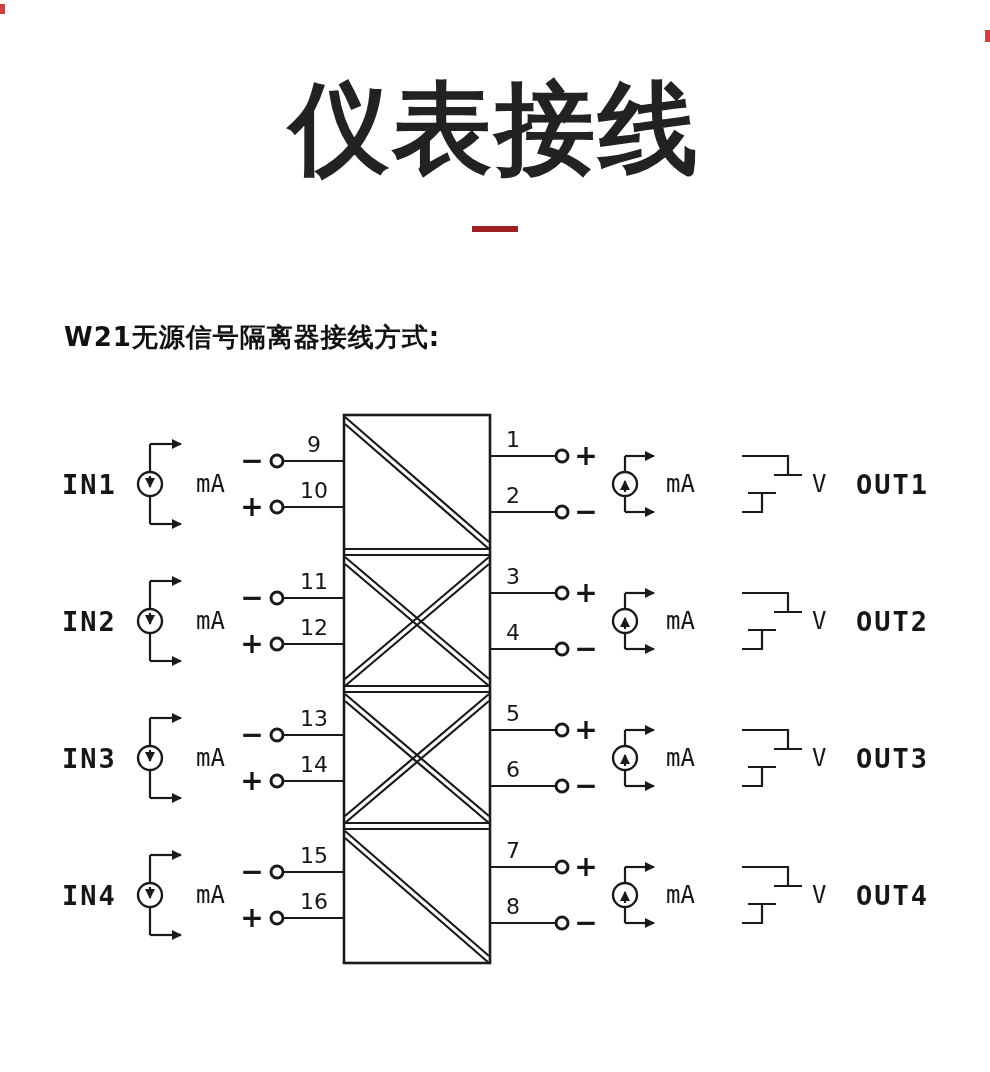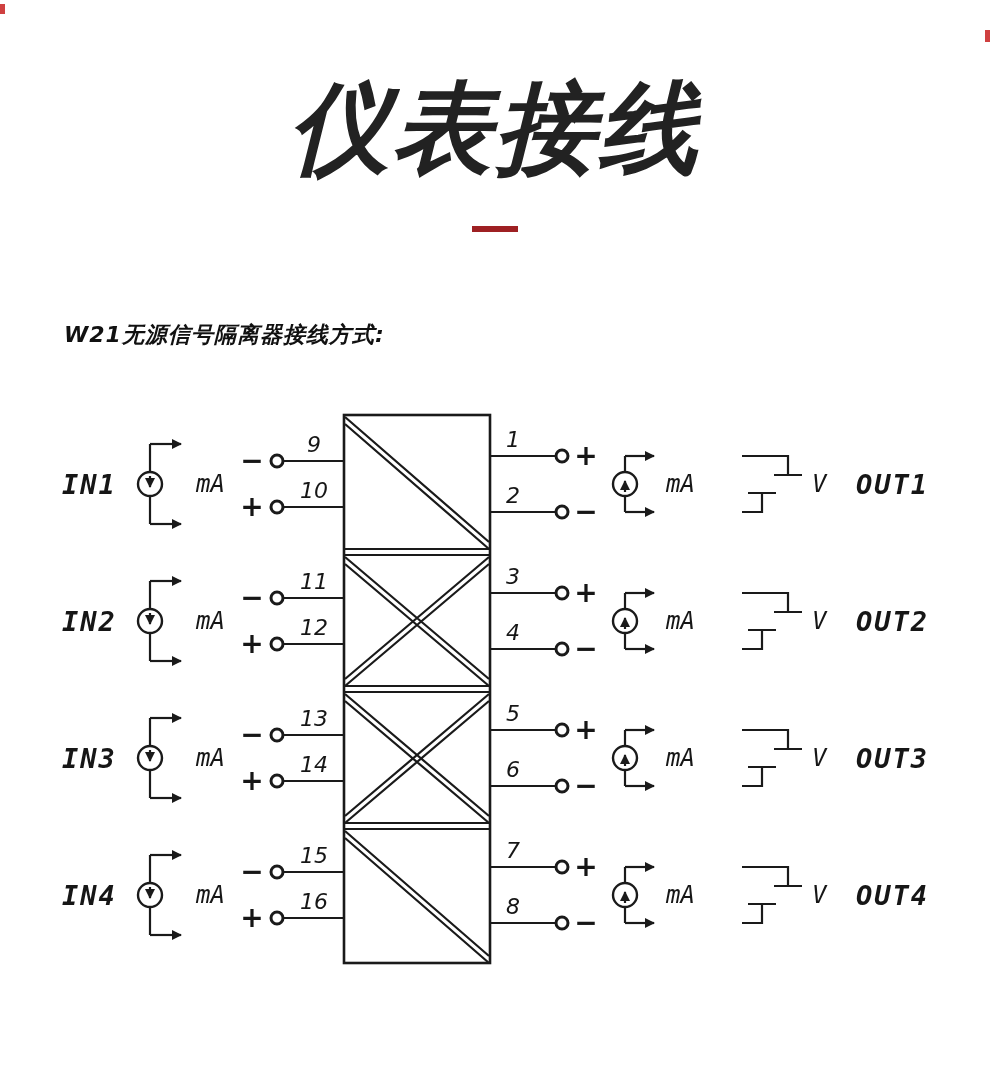--- a/index.html
+++ b/index.html
@@ -1,27 +1,27 @@
 <!DOCTYPE html>
 <html><head>
 <meta charset="utf-8">
 <style>
   html,body{margin:0;padding:0;background:#ffffff;}
   .page{
     position:relative;width:990px;height:1072px;background:#ffffff;overflow:hidden;
-    font-family:"DejaVu Sans",sans-serif;color:#1c1c1c;font-style:italic;
+    font-family:"DejaVu Sans",sans-serif;color:#1c1c1c;
   }
   .title{
     position:absolute;top:76px;left:0;width:100%;text-align:center;
     font-size:100px;font-weight:900;letter-spacing:3px;line-height:1.05;color:#222222;
   }
   .divider{position:absolute;top:226px;left:50%;transform:translateX(-50%);display:block;}
   .subtitle{
     position:absolute;top:320px;left:64px;
-    font-size:22px;font-weight:600;color:#111111;letter-spacing:1px;
+    font-size:26px;font-weight:600;color:#111111;letter-spacing:1px;
   }
   .diagram{position:absolute;top:0;left:0;}
   .diagram line,.diagram path{stroke:#1a1a1a;stroke-width:2.2;fill:none;stroke-linecap:butt;}
   .diagram rect{fill:none;stroke:#1a1a1a;}
   .diagram .box{stroke-width:2.6;}
   .diagram circle{fill:#ffffff;stroke:#1a1a1a;stroke-width:2.4;}
   .diagram circle.term{stroke-width:3;}
   .diagram marker path{fill:#1a1a1a;stroke:none;}
   .diagram text{fill:#161616;}
   .t-label{font-family:"DejaVu Sans Mono",monospace;font-size:27px;font-weight:600;letter-spacing:2px;dominant-baseline:central;}

